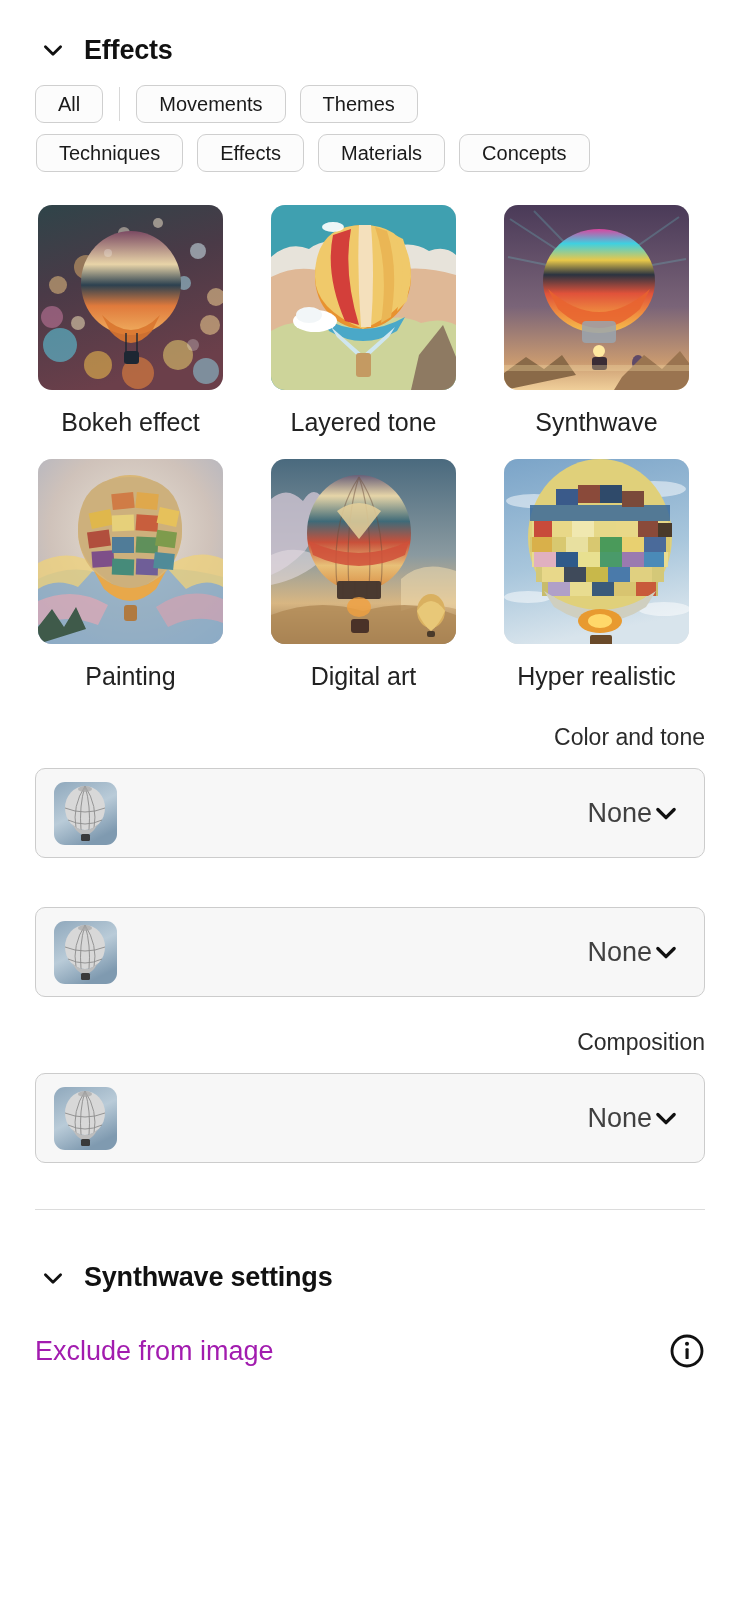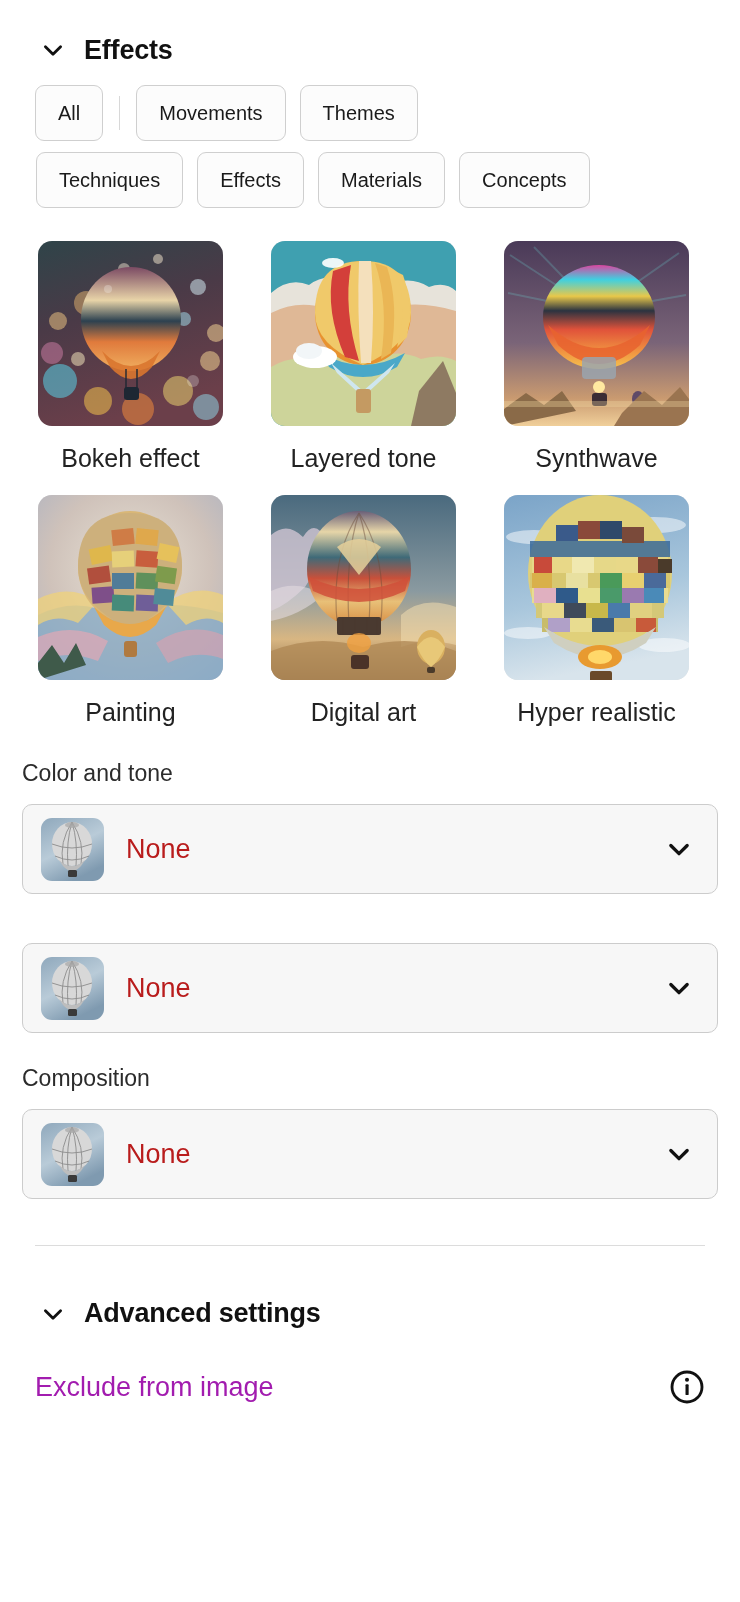--- a/index.html
+++ b/index.html
@@ -37,21 +37,21 @@
 
   
   .chips {
     display: flex;
     flex-wrap: wrap;
     gap: 11px 14px;
     padding: 15px 35px 0 35px;
     align-items: center;
   }
   .chip {
-    height: 56px;
+    height: 38px;
     padding: 0 22px;
     border: 1px solid #cfcfcf;
     border-radius: 9px;
     background: #fcfcfc;
     color: #1a1a1a;
     font-size: 20px;
     font-family: "Liberation Sans", sans-serif;
     display: inline-flex;
     align-items: center;
     justify-content: center;
@@ -92,21 +92,21 @@
   .thumb svg { display: block; width: 185px; height: 185px; }
   .cell-label {
     margin-top: 19px;
     text-align: center;
     font-size: 25px;
     color: #222222;
     line-height: 1.1;
   }
 
   
-  .group { padding: 0 22px; }
+  .group { padding: 0 35px; text-align: right; }
   .group-label {
     font-size: 23px;
     color: #2b2b2b;
     padding-left: 0px;
   }
   .select {
     margin-top: 17px;
     height: 90px;
     border: 1px solid #cccccc;
     border-radius: 10px;
@@ -121,21 +121,21 @@
     height: 63px;
     border-radius: 11px;
     overflow: hidden;
     flex: 0 0 63px;
   }
   .sel-thumb svg { display: block; width: 63px; height: 63px; }
   .sel-value {
     flex: 1 1 auto;
     margin-left: 22px;
     font-size: 27px;
-    color: #b91c1c;
+    color: #404040;
   }
   .chev-sm { width: 28px; height: 28px; flex: 0 0 28px; display:block; }
 
   .spacer-32 { height: 32px; }
   .spacer-34 { height: 34px; }
 
   
   .hr {
     margin: 46px 35px 0 35px;
     height: 1px;
@@ -591,21 +591,21 @@
       </svg>
     </div>
   </div>
 
   <div class="hr"></div>
 
   <div class="adv-header">
     <svg class="chev-big" viewBox="0 0 24 24">
       <path d="M5 9l7 7 7-7" fill="none" stroke="#111111" stroke-width="2.6" stroke-linecap="round" stroke-linejoin="round"></path>
     </svg>
-    <span class="adv-title">Advanced settings</span>
+    <span class="adv-title">Synthwave settings</span>
   </div>
 
   <div class="exclude-row">
     <span class="exclude-label">Exclude from image</span>
     <svg class="info-icon" viewBox="0 0 24 24">
       <circle cx="12" cy="12" r="10" fill="none" stroke="#111111" stroke-width="1.9"></circle>
       <circle cx="12" cy="7.2" r="1.35" fill="#111111"></circle>
       <rect x="11" y="10.2" width="2.1" height="7.2" rx="0.6" fill="#111111"></rect>
     </svg>
   </div>

